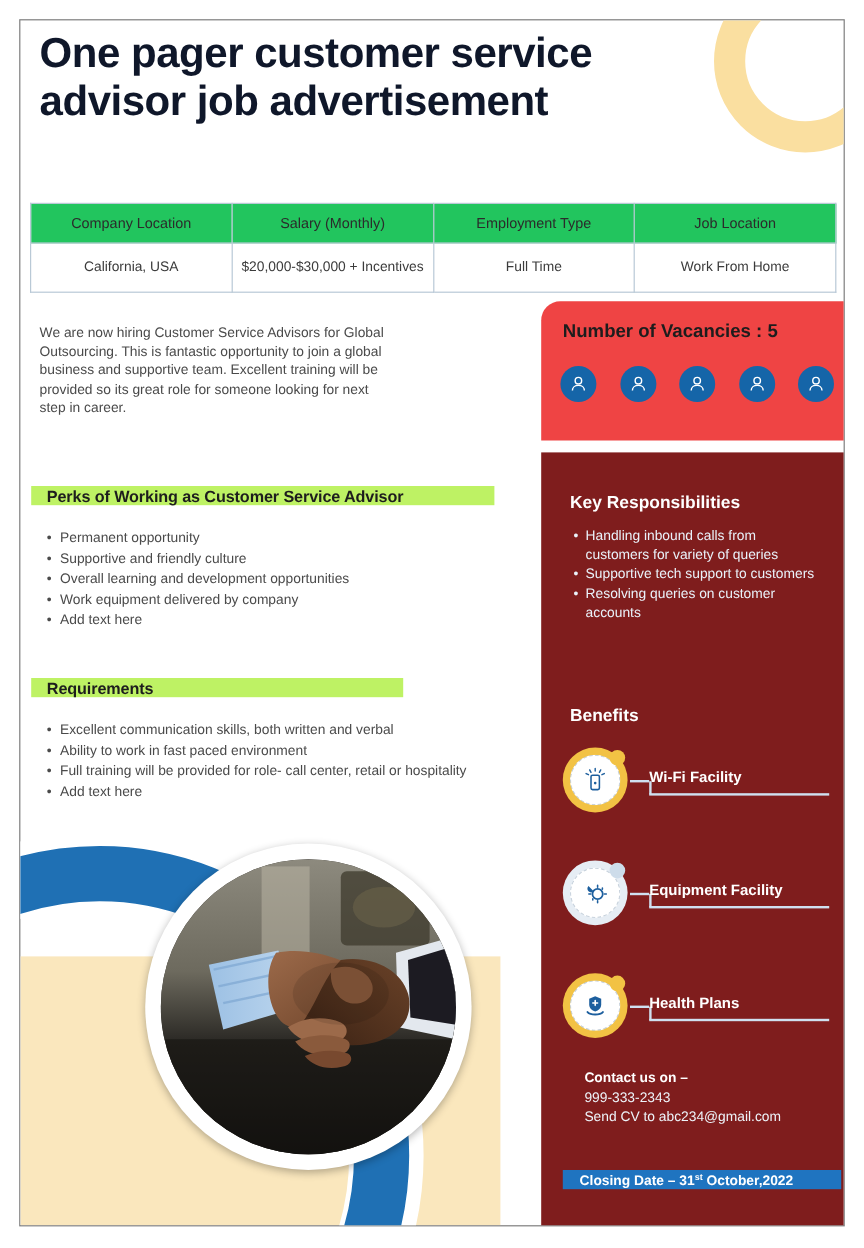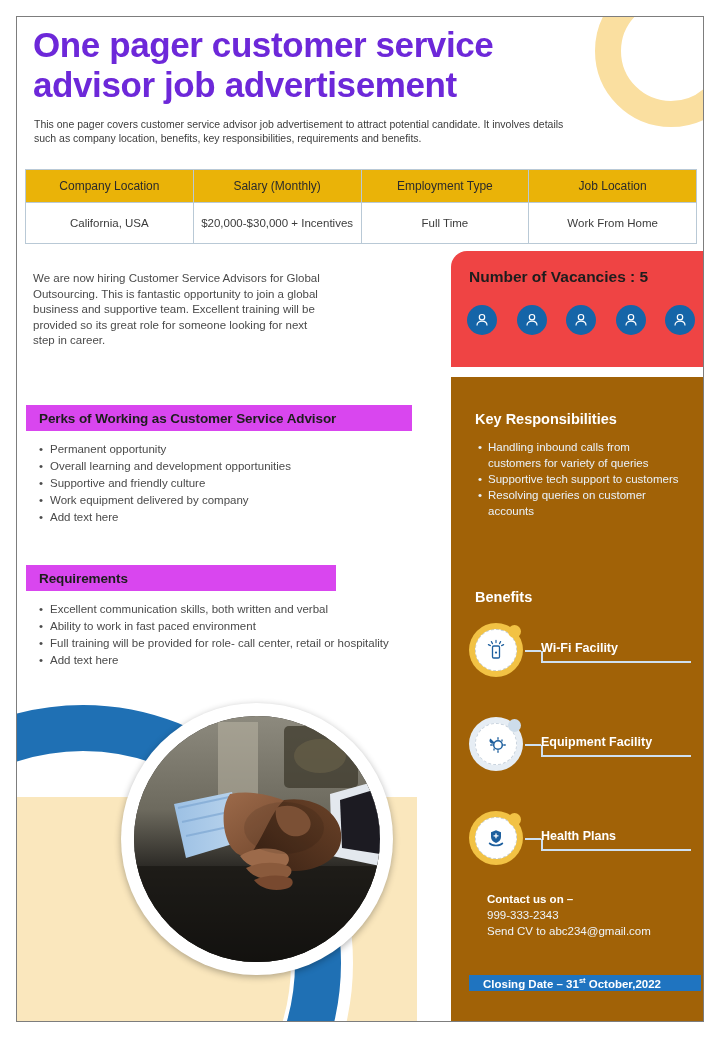--- a/index.html
+++ b/index.html
@@ -13,48 +13,48 @@
   
   .top-ring{
     position:absolute;right:-44px;top:-42px;width:152px;height:152px;
     border-radius:50%;border:26px solid #fadfa0;box-sizing:border-box;
     pointer-events:none;
   }
 
   
   .title{
     position:absolute;left:16px;top:8px;width:560px;
-    font-size:35px;line-height:40px;font-weight:bold;color:#6d28d9;
+    font-size:35px;line-height:40px;font-weight:bold;color:#0f172a;
     letter-spacing:-0.4px;
   }
   .subtitle{
     position:absolute;left:17px;top:100px;width:540px;
     font-size:10.5px;line-height:14px;color:#3c3c3c;
   }
 
   
   .tbl{
     position:absolute;left:8px;top:152px;width:672px;
     border-collapse:collapse;table-layout:fixed;
   }
   .tbl th,.tbl td{
     border:1px solid #b9c9d6;text-align:center;padding:9px 4px;
     font-size:11.5px;color:#3b3b3b;font-weight:normal;
   }
-  .tbl th{background:#eab308;color:#2b2b2b;font-size:12px;margin-left:40px;}
+  .tbl th{background:#22c55e;color:#2b2b2b;font-size:12px;margin-left:40px;}
   .tbl td{background:#ffffff;height:22px;}
 
   
   .intro{
     position:absolute;left:16px;top:238px;width:292px;
     font-size:11.5px;line-height:15.6px;color:#4a4a4a;margin-top:16px;
   }
 
   .sec-bar{
-    position:absolute;background:#d946ef;height:26px;
+    position:absolute;background:#bef264;height:16px;
     display:flex;align-items:center;padding-left:13px;box-sizing:border-box;
   }
   .sec-bar span{font-size:13.5px;font-weight:bold;color:#1d1d1d;letter-spacing:-0.1px;}
   .bar-perks{left:9px;top:388px;width:386px;}
   .bar-reqs{left:9px;top:548px;width:310px;}
 
   .bullets{position:absolute;font-size:11.5px;line-height:17px;color:#4a4a4a;}
   .bullets li{margin:0;padding:0;}
   .bullets ul{margin:0;padding-left:15px;list-style:none;}
   .bullets ul li::before{content:"\2022";position:absolute;margin-left:-11px;color:#4a4a4a;}
@@ -89,21 +89,21 @@
     position:absolute;left:434px;top:234px;width:254px;height:116px;
     background:#ef4444;border-top-left-radius:16px;border-bottom-left-radius:0;
   }
   .vac-title{
     position:absolute;left:18px;top:17px;font-size:15.5px;font-weight:bold;color:#1d1d1d;
   }
   .vac-icons{position:absolute;left:16px;top:54px;width:228px;display:flex;justify-content:space-between;}
   .vac-dot{width:30px;height:30px;border-radius:50%;background:#1565a8;display:flex;align-items:center;justify-content:center;}
 
   .blue-panel{
-    position:absolute;left:434px;top:360px;width:254px;height:646px;background:#a16207;
+    position:absolute;left:434px;top:360px;width:254px;height:646px;background:#7f1d1d;
   }
   .kr-title{position:absolute;left:24px;top:34px;font-size:14.5px;font-weight:bold;color:#ffffff;}
   .kr-list{
     position:absolute;left:25px;top:62px;width:208px;
     font-size:11.5px;line-height:16px;color:#eaf2fa;
   }
   .kr-list ul{margin:0;padding-left:12px;list-style:none;}
   .kr-list li::before{content:"\2022";position:absolute;margin-left:-10px;}
 
   .ben-title{position:absolute;left:24px;top:212px;font-size:14.5px;font-weight:bold;color:#ffffff;}
@@ -138,21 +138,20 @@
   .closing sup{font-size:7.5px;vertical-align:super;}
 </style>
 </head>
 <body>
 
 <div class="page">
 
   <div class="top-ring"></div>
 
   <div class="title">One pager customer service advisor job advertisement</div>
-  <div class="subtitle">This one pager covers customer service advisor job advertisement to attract potential candidate. It involves details such as  company location, benefits, key responsibilities, requirements and benefits.</div>
 
   <table class="tbl">
     <thead>
       <tr>
         <th>Company Location</th>
         <th>Salary (Monthly)</th>
         <th>Employment Type</th>
         <th>Job Location</th>
       </tr>
     </thead>
@@ -167,22 +166,22 @@
   </table>
 
   <div class="intro">We are now hiring Customer Service Advisors for Global Outsourcing. This is fantastic opportunity to join a global business and supportive team. Excellent training will be provided  so its great role for someone looking for next step in career.</div>
 
   <div class="sec-bar bar-perks">
     <span>Perks of Working as Customer Service Advisor</span>
   </div>
   <div class="bullets b-perks">
     <ul>
       <li>Permanent opportunity</li>
+      <li>Supportive and friendly culture</li>
       <li>Overall learning and development  opportunities</li>
-      <li>Supportive and friendly culture</li>
       <li>Work equipment delivered  by company</li>
       <li>Add text here</li>
     </ul>
   </div>
 
   <div class="sec-bar bar-reqs">
     <span>Requirements</span>
   </div>
   <div class="bullets b-reqs">
     <ul>

